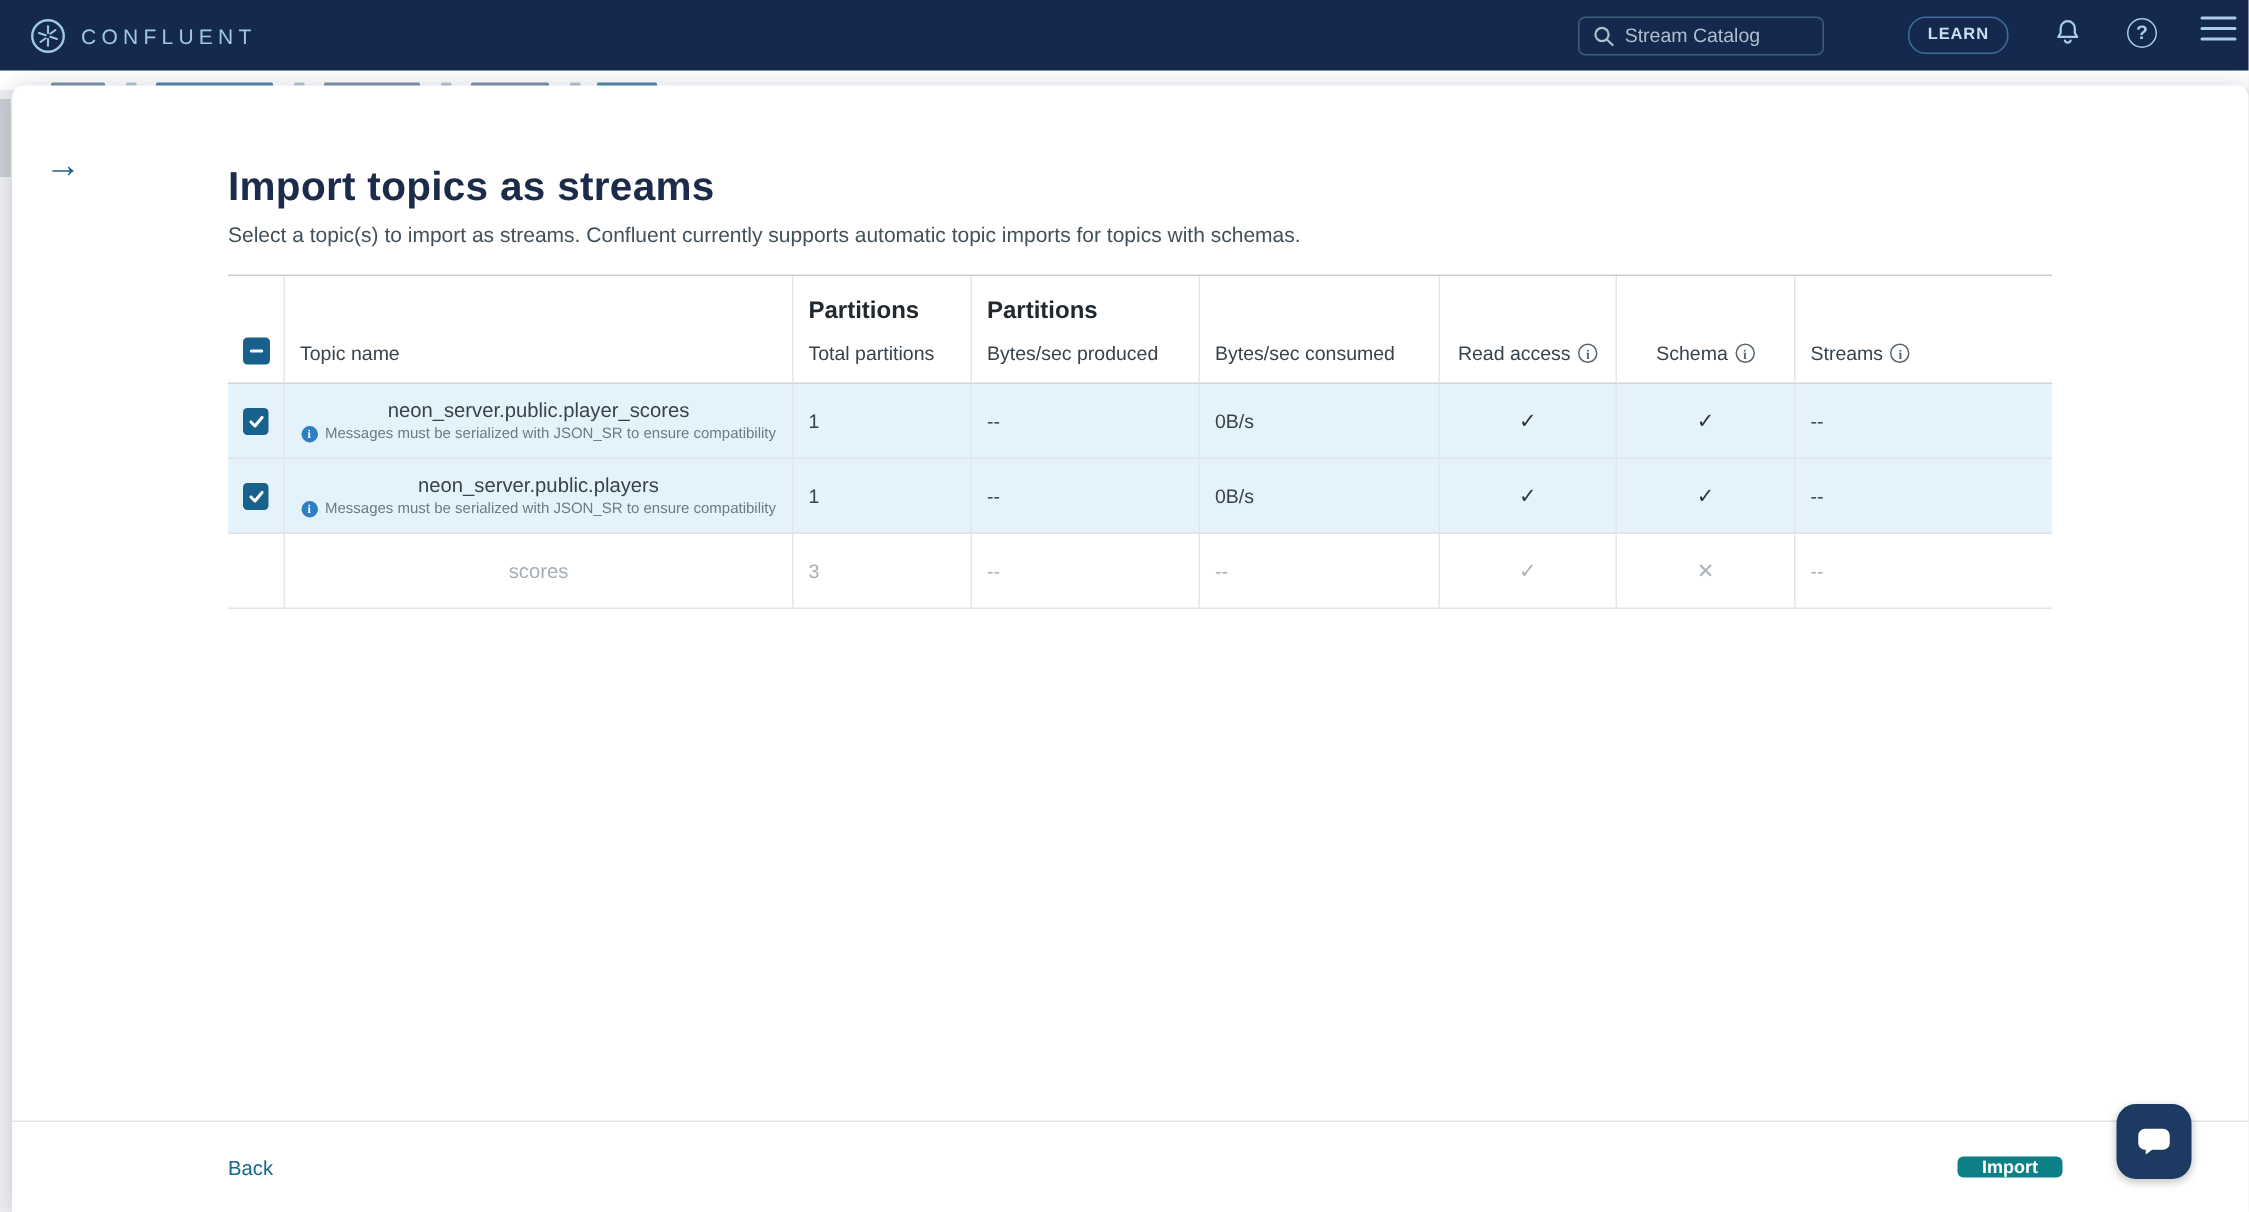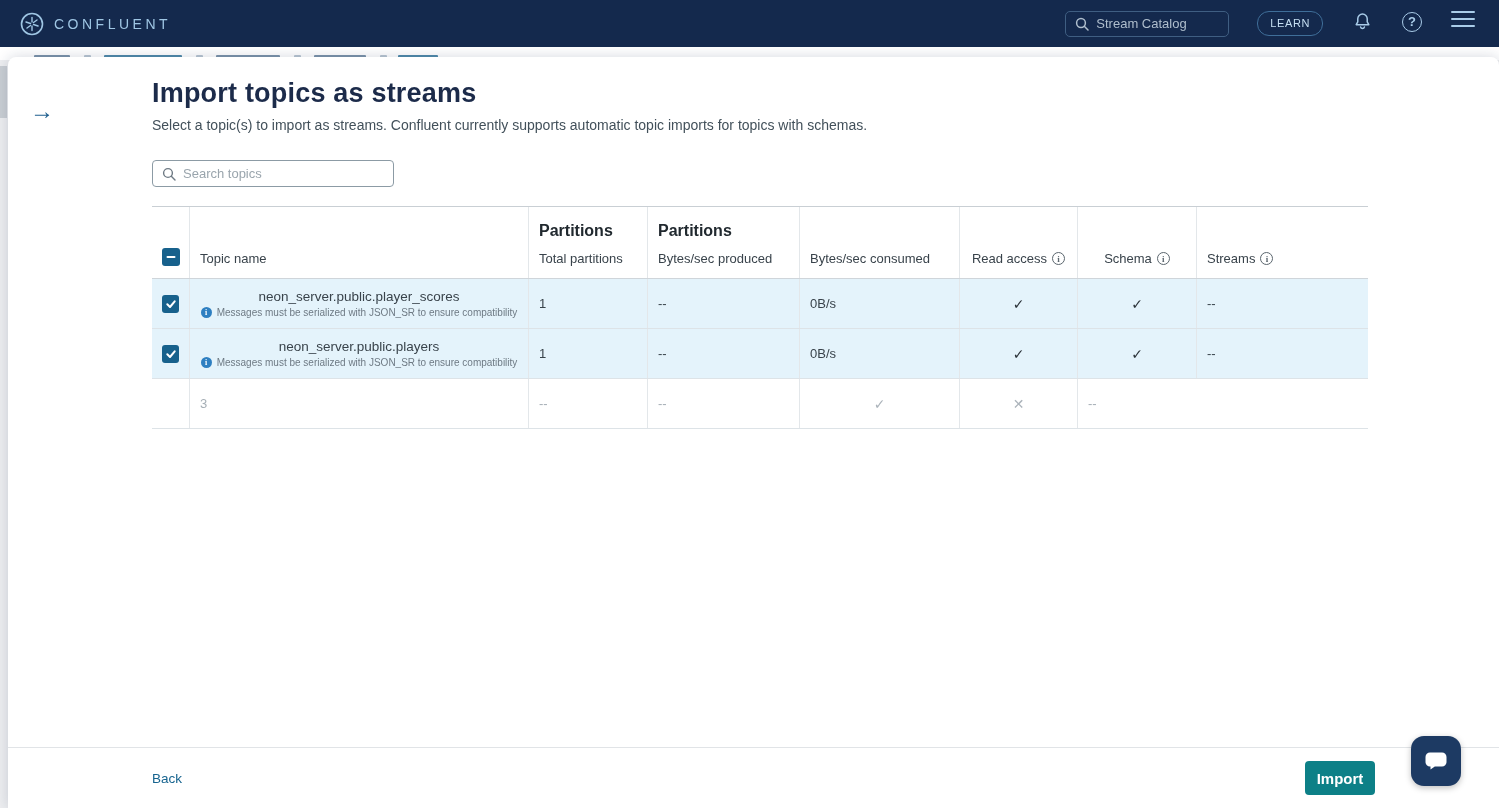--- a/index.html
+++ b/index.html
@@ -2,54 +2,54 @@
 <html><head>
 <meta charset="utf-8">
 <style>
   * { margin:0; padding:0; box-sizing:border-box; }
   html,body { width:1499px; height:808px; overflow:hidden;
     font-family:"Liberation Sans","DejaVu Sans",sans-serif; background:#EDEEF0; }
 
   
   .navbar { position:absolute; top:0; left:0; width:1499px; height:47px;
     background:#14294D; display:flex; align-items:center; justify-content:space-between;
-    padding:0 24px 0 20px; z-index:30;gap:36px; }
+    padding:0 8px 0 20px; z-index:30;gap:36px; }
   .brand { display:flex; align-items:center; gap:10px; }
   .brand-logo { width:24px; height:24px; }
   .brand-name { color:#9FC6E4; font-size:14px; font-weight:500; letter-spacing:3.5px; }
   .nav-right { display:flex; align-items:flex-start; gap:28px; }
   .nav-search { display:flex; align-items:center; gap:7px; width:164px; height:26px;
     border:1px solid #3F5E82; border-radius:5px; padding:0 9px; }
   .nav-search input { border:none; outline:none; background:transparent; width:120px;
     font-size:13px; color:#D7E4F0; font-family:inherit; }
   .nav-search input::placeholder { color:#AFBECD; }
   .learn-btn { height:25px; padding:0 12px; border:1px solid #3F6E99; border-radius:12px;
-    background:transparent; color:#C6DFF2; font-size:11px; font-weight:400;
-    letter-spacing:.6px; cursor:pointer; font-family:inherit; }
+    background:transparent; color:#C6DFF2; font-size:11px; font-weight:700;
+    letter-spacing:.6px; cursor:pointer; font-family:inherit;margin-left:28px; }
   .nav-icon { width:22px; height:22px; display:flex; align-items:center; justify-content:center; cursor:pointer; }
   .help-circle { width:20px; height:20px; border:1.7px solid #A9CCE9; border-radius:50%;
     color:#A9CCE9; font-size:13px; font-weight:700; display:flex; align-items:center; justify-content:center; }
   .hamburger { display:flex; flex-direction:column; gap:5px; cursor:pointer; }
   .hamburger span { display:block; width:24px; height:2.2px; background:#A9CCE9; border-radius:1px; }
 
   
   .breadcrumb-strip { position:absolute; top:47px; left:0; width:1499px; height:13px;
     background:#FFFFFF; z-index:10; }
   .breadcrumb-strip .frag { position:absolute; top:8px; height:3px; background:#51708F; opacity:.75; border-radius:1px; }
 
   
   .modal { position:absolute; top:57px; left:8px; width:1491px; height:751px;
     background:#FFFFFF; border-radius:8px 8px 0 0; z-index:20;
     box-shadow:0 0 14px rgba(20,41,77,.18); }
   .left-tab { position:absolute; top:66px; left:0; width:7px; height:52px; background:#C9CED3; z-index:5; }
 
   .collapse-arrow { position:absolute; top:42px; left:22px; font-size:24px; color:#1E5E8E;
     cursor:pointer; line-height:1; }
 
-  .modal-content { padding:21px 0 0 144px; width:1360px; }
+  .modal-content { padding:52px 0 0 144px; width:1360px; }
   .page-title { font-size:27px; font-weight:700; color:#1C2B4A; letter-spacing:.2px; }
   .page-subtitle { margin-top:8px; font-size:14px; color:#42505A; }
 
   .topic-search { margin-top:27px; display:flex; align-items:center; gap:7px;
     width:242px; height:27px; border:1px solid #8C9BA5; border-radius:4px; padding:0 9px; background:#fff; }
   .topic-search input { border:none; outline:none; width:190px; font-size:13px;
     color:#39434B; font-family:inherit; }
   .topic-search input::placeholder { color:#9AA5AD; }
 
   
@@ -85,22 +85,22 @@
 
   .checkbox { width:18px; height:18px; border-radius:3px; background:#17618C;
     display:flex; align-items:center; justify-content:center; cursor:pointer; }
   .checkbox svg { display:block; }
 
   
   .modal-footer { position:absolute; left:0; bottom:0; width:1491px; height:61px;
     border-top:1px solid #E1E4E7; display:flex; align-items:center;
     justify-content:space-between; padding:0 124px 0 144px; background:#fff; }
   .back-link { font-size:13.5px; color:#17648F; cursor:pointer; }
-  .import-btn { width:70px; height:34px; background:#0D8087; border:none; border-radius:4px;
-    color:#FFFFFF; font-size:15px; font-weight:700; cursor:pointer; font-family:inherit; }
+  .import-btn { width:70px; height:14px; background:#0D8087; border:none; border-radius:4px;
+    color:#FFFFFF; font-size:12px; font-weight:700; cursor:pointer; font-family:inherit; }
 
   
   .chat-fab { position:absolute; right:38px; bottom:22px; width:50px; height:50px;
     background:#1D3A63; border-radius:13px; display:flex; align-items:center;
     justify-content:center; cursor:pointer; z-index:40; box-shadow:0 2px 6px rgba(0,0,0,.25); }
 </style>
 </head>
 <body>
 
 <div class="navbar">
@@ -157,27 +157,20 @@
 </div>
 <div class="left-tab"></div>
 
 <div class="modal">
   <span class="collapse-arrow">→</span>
 
   <div class="modal-content">
     <div class="page-title">Import topics as streams</div>
     <div class="page-subtitle">Select a topic(s) to import as streams. Confluent currently supports automatic topic imports for topics with schemas.</div>
 
-    <div class="topic-search">
-      <svg width="14" height="14" viewBox="0 0 14 14">
-        <circle cx="6" cy="6" r="4.4" fill="none" stroke="#6E7A84" stroke-width="1.4"></circle>
-        <line x1="9.3" y1="9.3" x2="13" y2="13" stroke="#6E7A84" stroke-width="1.4" stroke-linecap="round"></line>
-      </svg>
-      <input placeholder="Search topics" style="">
-    </div>
 
     <div class="table">
       <div class="thead">
         <div class="trow">
           <div class="cell">
             <div class="checkbox">
               <svg width="12" height="12" viewBox="0 0 12 12">
                   <line x1="2.5" y1="6" x2="9.5" y2="6" stroke="#fff" stroke-width="2" stroke-linecap="round"></line>
                 </svg>
             </div>
@@ -260,20 +253,23 @@
           <div class="cell">1</div>
           <div class="cell">--</div>
           <div class="cell">0B/s</div>
           <div class="cell v-center glyph">✓</div>
           <div class="cell v-center glyph">✓</div>
           <div class="cell">--</div>
         </div>
 
         <div class="trow row-disabled">
           <div class="cell"></div>
+          <div class="cell topic-cell">
+            <span class="topic-name">scores</span>
+          </div>
           <div class="cell">3</div>
           <div class="cell">--</div>
           <div class="cell">--</div>
           <div class="cell v-center glyph">✓</div>
           <div class="cell v-center glyph">✕</div>
           <div class="cell">--</div>
         </div>
       </div>
     </div>
   </div>

